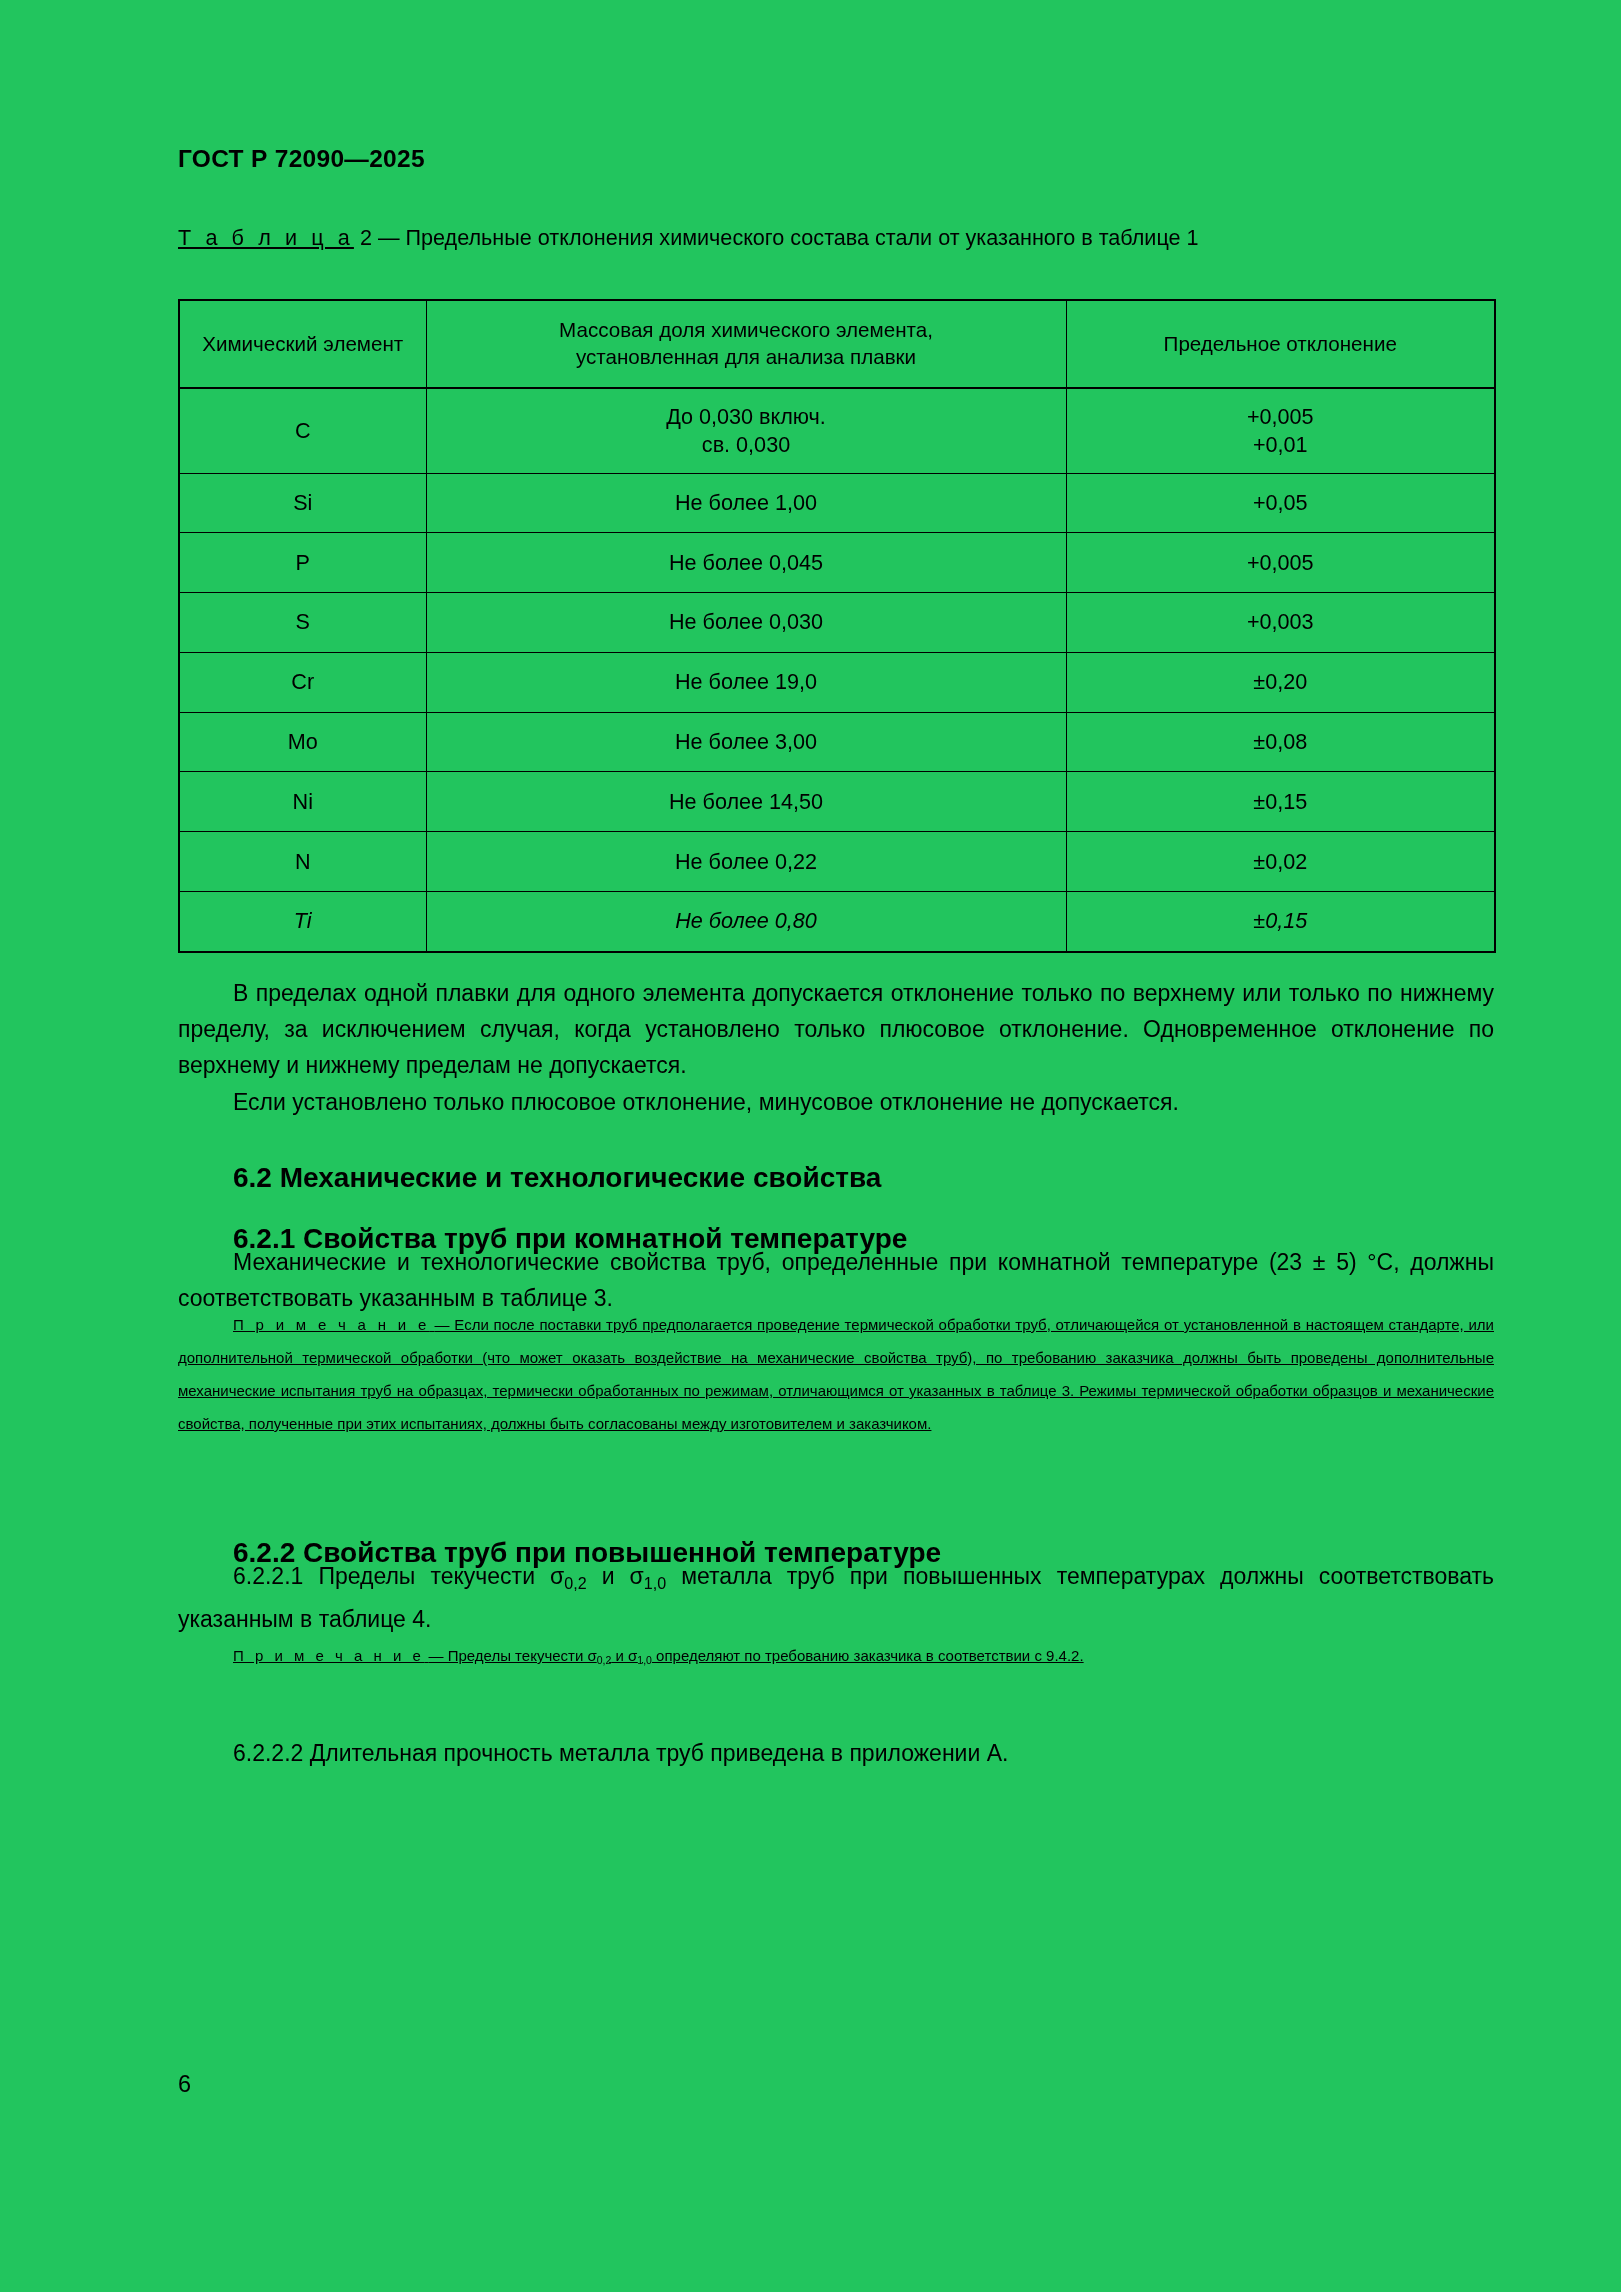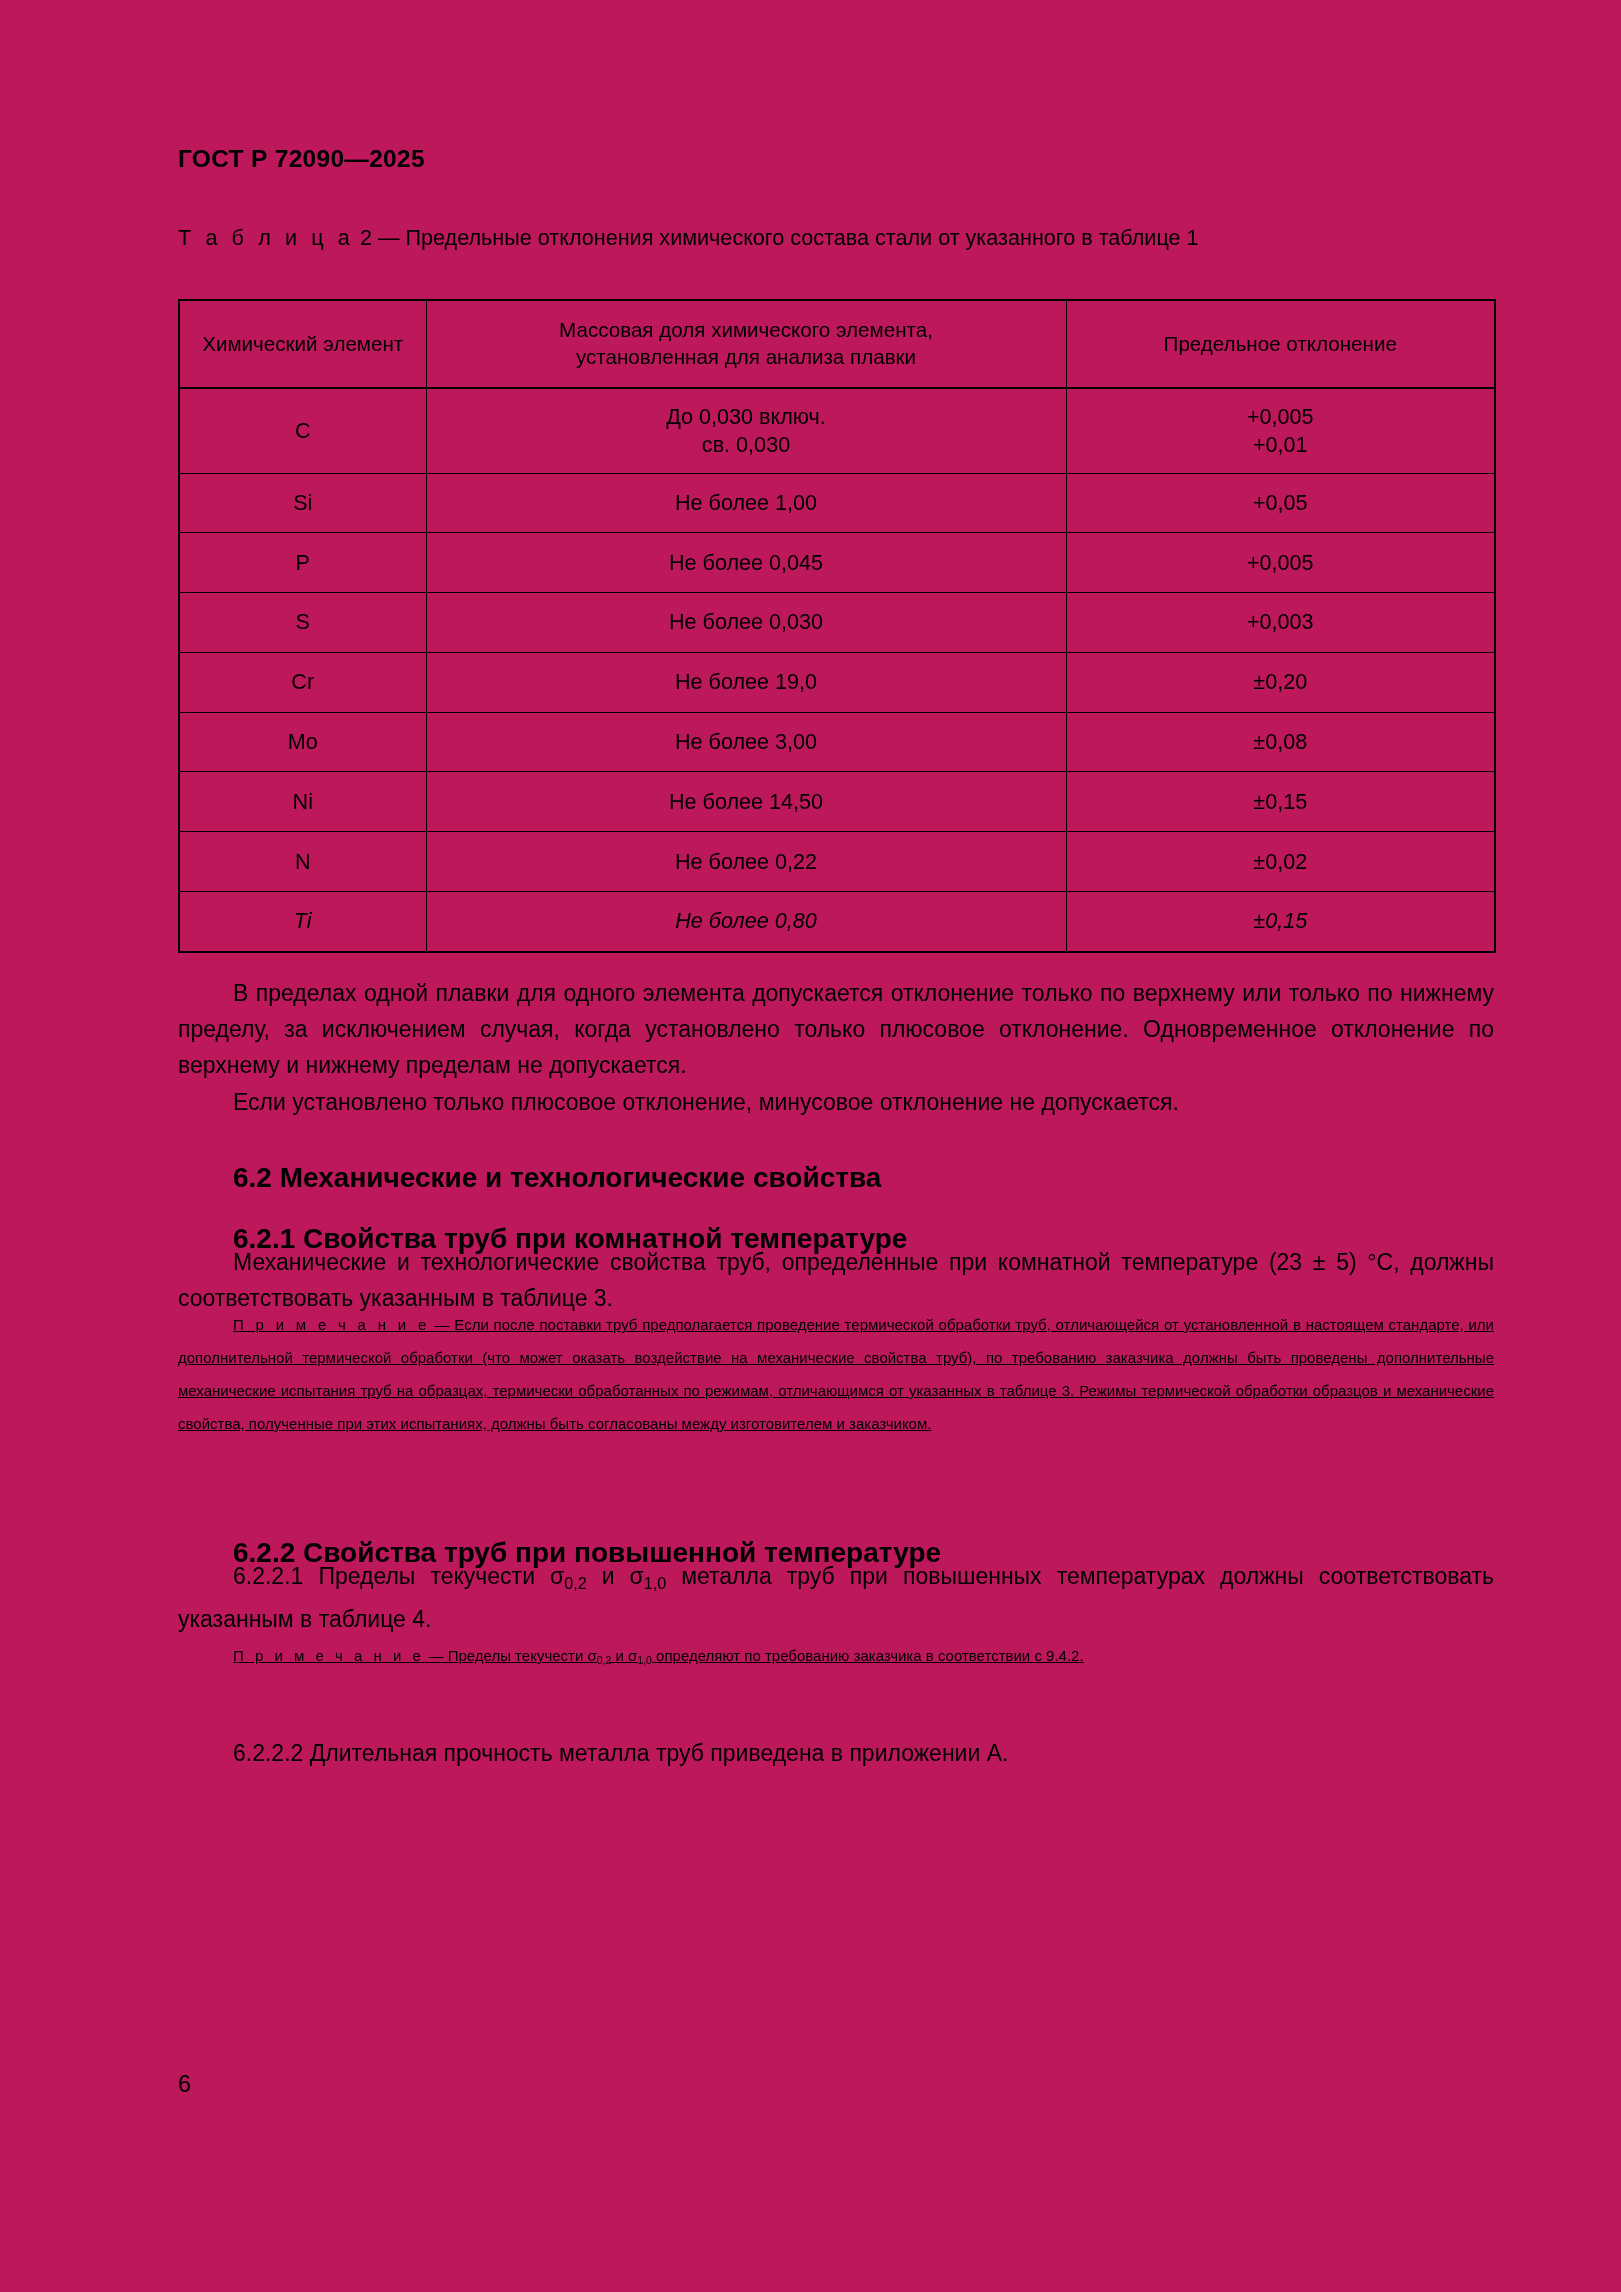--- a/index.html
+++ b/index.html
@@ -9,21 +9,21 @@
     background: #ffffff;
   }
   body {
     font-family: "Liberation Sans", sans-serif;
     color: #000000;
   }
   .page {
     position: relative;
     width: 1621px;
     height: 2293px;
-    background: #be185d;
+    background: #22c55e;
     overflow: hidden;
     box-sizing: border-box;
   }
 
   
   .doc-header {
     position: absolute;
     left: 178px;
     top: 145px;
     font-size: 24.5px;
@@ -35,20 +35,21 @@
   
   .table-caption {
     position: absolute;
     left: 178px;
     top: 225px;
     font-size: 21.6px;
     white-space: nowrap;
   }
   .caption-word {
     letter-spacing: 4.1px;
+    text-decoration: underline;
   }
   .units-line {
     position: absolute;
     left: 178px;
     top: 268px;
     width: 1316px;
     text-align: right;
     font-size: 21.6px;
   }
 

